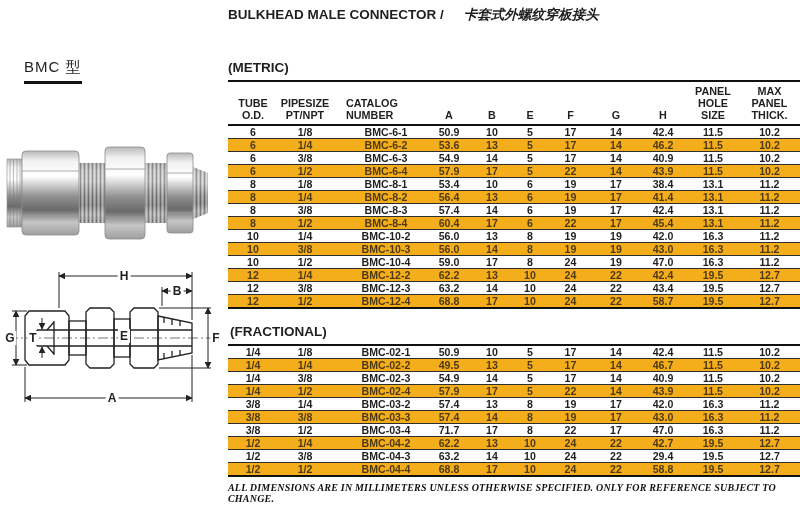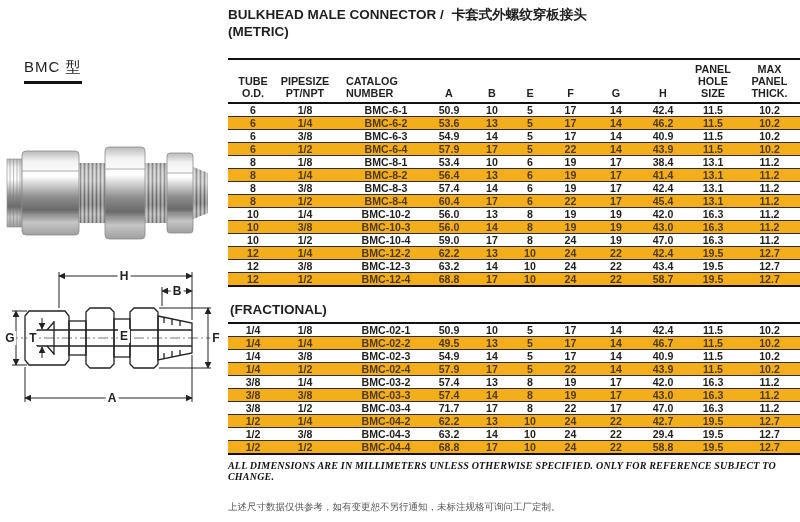--- a/index.html
+++ b/index.html
@@ -14,22 +14,22 @@
   .dim-label{position:absolute;font-size:12px;font-weight:bold;color:#222;
              background:#fff;padding:0 2px;transform:translate(-50%,-50%);}
   .dl-h{left:122px;top:30px;} .dl-b{left:175px;top:45px;}
   .dl-g{left:8px;top:92px;}  .dl-t{left:31px;top:92px;}
   .dl-e{left:122px;top:90px;} .dl-f{left:214px;top:92px;}
   .dl-a{left:110px;top:152px;}
 
   
   #right{position:absolute;left:228px;top:0;width:572px;}
   .title-line{font-size:13.5px;font-weight:bold;padding-top:6px;line-height:17px;}
-  .title-cn{margin-left:8px;}
-  .subtitle{font-size:13.5px;font-weight:bold;line-height:17px;padding-bottom:18px;}
+  .title-cn{margin-left:20px;font-style:italic;}
+  .subtitle{font-size:13.5px;font-weight:bold;line-height:17px;padding-bottom:4px;margin-top:36px;}
   .rule{height:2px;background:#111;}
 
   table.data{width:572px;border-collapse:collapse;table-layout:fixed;
              border-bottom:2px solid #111;}
   table.data th{font-size:10.8px;font-weight:bold;vertical-align:bottom;
                 padding:3px 0 3px 0;line-height:1.12;white-space:pre-line;
                 border-bottom:2px solid #111;}
   table.data th.cat{text-align:left;padding-left:14px;margin-top:48px;}
   table.data td{font-size:10.6px;font-weight:bold;text-align:center;height:12px;
                 padding:0;line-height:12px;border-bottom:1px solid #2e2e2e;color:#1f1f1f;}

